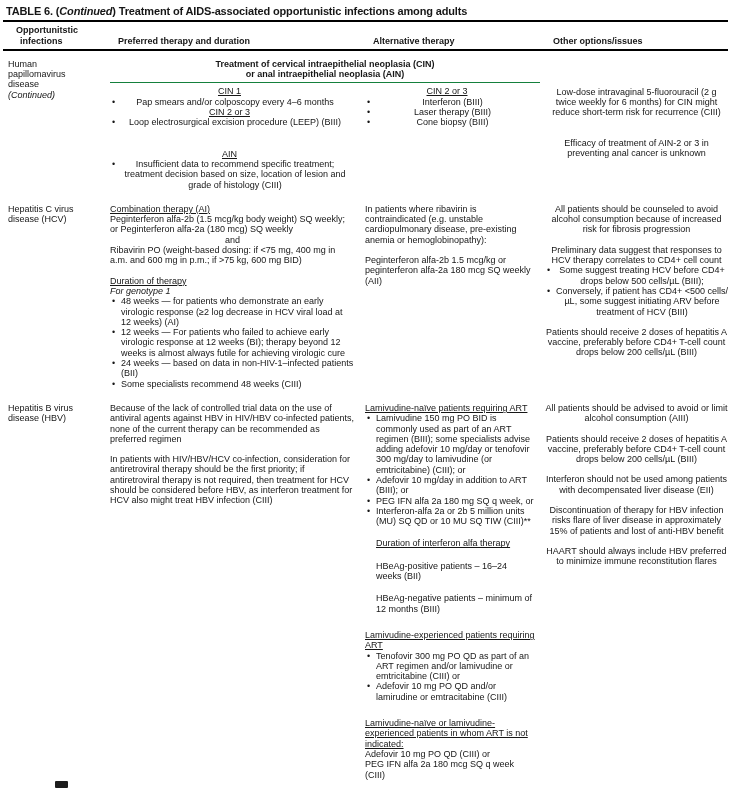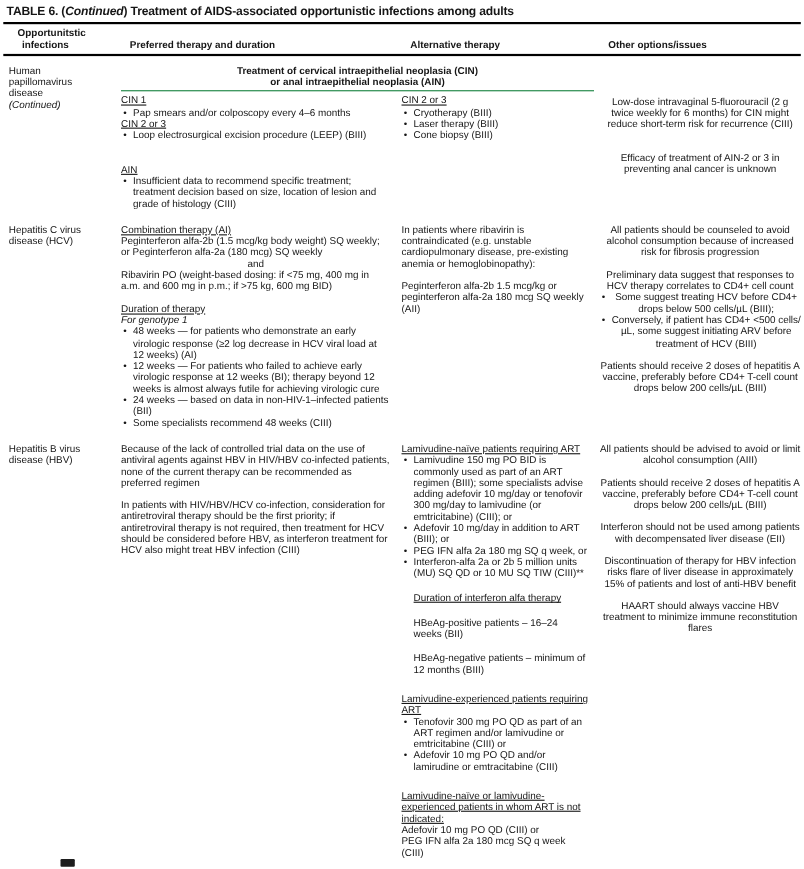--- a/index.html
+++ b/index.html
@@ -18,21 +18,21 @@
   .hdr .c1{text-align:left;}
   .hdr .l2{padding-left:4px;}
   .tbody{padding-left:8px;}
   .trow{display:grid;grid-template-columns:102px 255px 180px 185px;margin-top:8px;margin-bottom:14px;}
   .cell{padding-right:10px;}
   .cell.c1{padding-right:20px;}
   .cell.c4{padding-right:2px;text-align:center;}
   .span23{grid-column:2/4;}
   .span-hdr{text-align:center;font-weight:bold;border-bottom:1px solid #15803d;padding-bottom:3px;margin-right:5px;margin-bottom:3px;}
   .inner{display:grid;grid-template-columns:255px 180px;margin-left:0;}
-  .inner .cell{padding-right:16px;}
+  .inner .cell{padding-right:16px;text-align:center;}
   .blk{margin:0;}
   .blk.heading{text-decoration:underline;}
   .blk.italic{font-style:italic;}
   .blk.center{text-align:center;}
   .blk.gap{height:10px;}
   .blk.bullet{position:relative;padding-left:11px;}
   .blk.bullet::before{content:"\2022";position:absolute;left:2px;top:0;}
   .blk.ind{margin-left:11px;margin-top:12px;}
   .pad-top{padding-top:28px;}
   .smudge{position:absolute;left:55px;top:781px;width:13px;height:7px;background:#1d1d1d;border-radius:1px;}
@@ -75,21 +75,21 @@
               <div class="blk heading">CIN 1</div>
               <div class="blk bullet">Pap smears and/or colposcopy every 4–6 months</div>
               <div class="blk heading">CIN 2 or 3</div>
               <div class="blk bullet">Loop electrosurgical excision procedure (LEEP) (BIII)</div>
               <div class="blk gap" style="height: 21px;"></div>
               <div class="blk heading">AIN</div>
               <div class="blk bullet">Insufficient data to recommend specific treatment; treatment decision based on size, location of lesion and grade of histology (CIII)</div>
             </div>
           <div class="cell">
               <div class="blk heading">CIN 2 or 3</div>
-              <div class="blk bullet">Cryotherapy (BIII)</div>
+              <div class="blk bullet">Interferon (BIII)</div>
               <div class="blk bullet">Laser therapy (BIII)</div>
               <div class="blk bullet">Cone biopsy (BIII)</div>
             </div>
         </div>
       </div>
       <div class="cell c4 pad-top">
           <div class="blk para">Low-dose intravaginal 5-fluorouracil (2 g twice weekly for 6 months) for CIN might reduce short-term risk for recurrence (CIII)</div>
           <div class="blk gap" style="height: 20px;"></div>
           <div class="blk para">Efficacy of treatment of AIN-2 or 3 in preventing anal cancer is unknown</div>
         </div>
@@ -157,20 +157,20 @@
         </div>
       <div class="cell c4">
           <div class="blk para">All patients should be advised to avoid or limit alcohol consumption (AIII)</div>
           <div class="blk gap"></div>
           <div class="blk para">Patients should receive 2 doses of hepatitis A vaccine, preferably before CD4+ T-cell count drops below 200 cells/µL (BIII)</div>
           <div class="blk gap"></div>
           <div class="blk para">Interferon should not be used among patients with decompensated liver disease (EII)</div>
           <div class="blk gap"></div>
           <div class="blk para">Discontinuation of therapy for HBV infection risks flare of liver disease in approximately 15% of patients and lost of anti-HBV benefit</div>
           <div class="blk gap"></div>
-          <div class="blk para">HAART should always vaccine HBV treatment to minimize immune reconstitution flares</div>
+          <div class="blk para">HAART should always include HBV preferred to minimize immune reconstitution flares</div>
         </div>
     </div>
 
   </div>
 
   <div class="smudge"></div>
 </div>
 
 </body></html>

